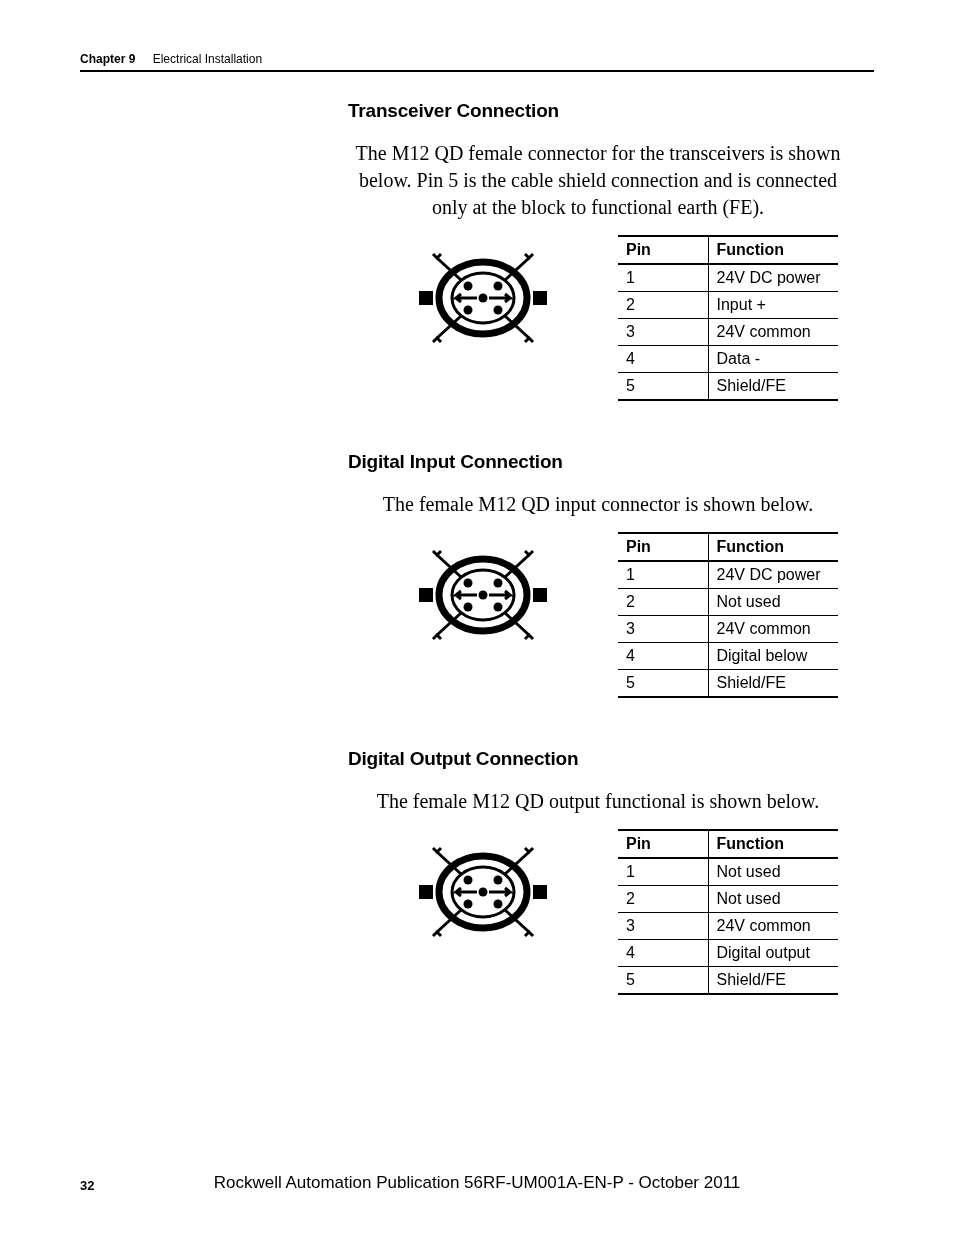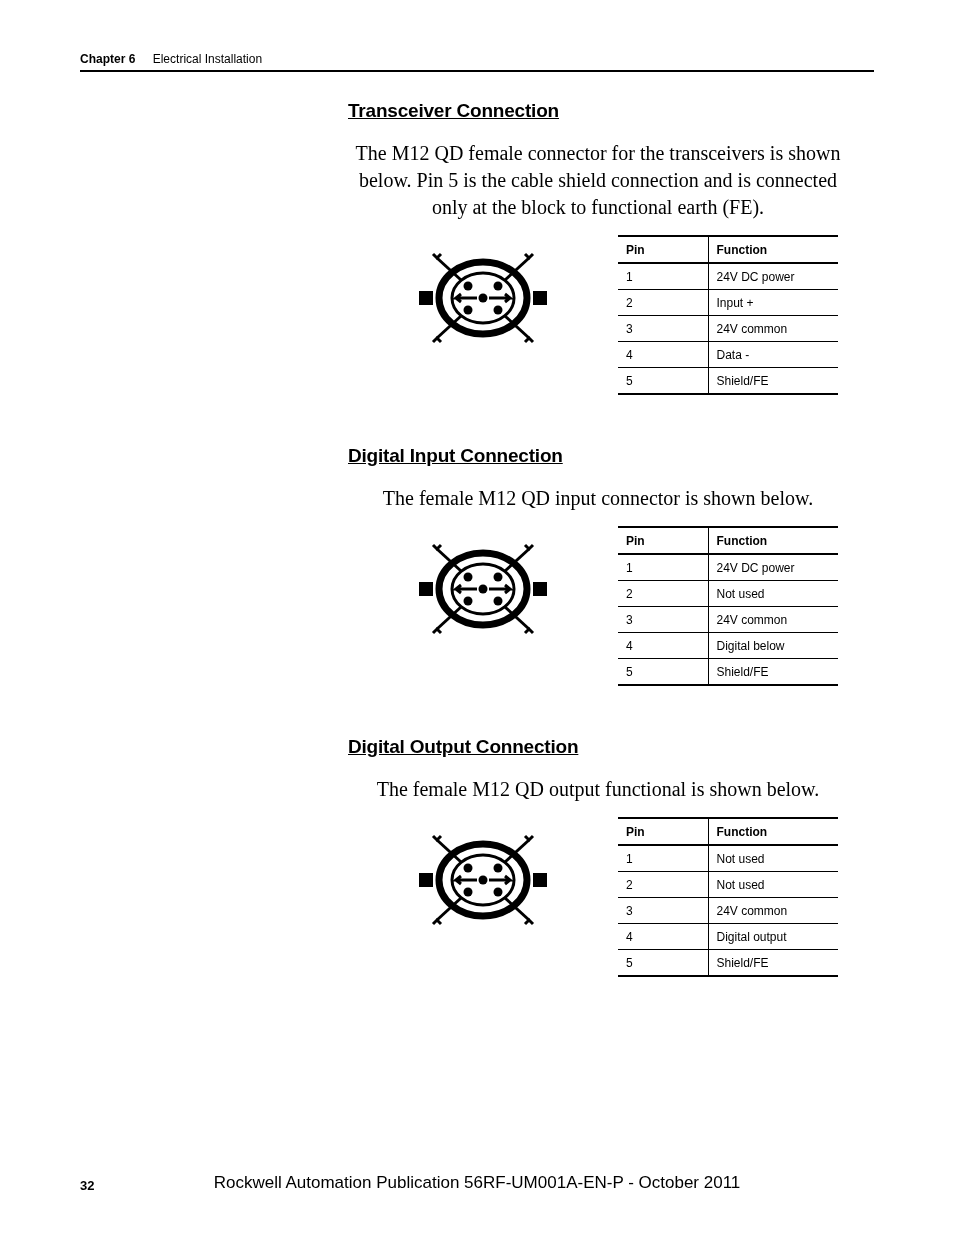--- a/index.html
+++ b/index.html
@@ -34,21 +34,20 @@
     top: 100px;
     left: 348px;
     width: 500px;
   }
   h2.section {
     font-family: "Myriad Pro", "Helvetica Neue", Arial, sans-serif;
     font-weight: 700;
     font-size: 19px;
     margin: 0 0 18px 0;
     letter-spacing: -0.2px;
-    text-decoration: underline;
   }
   p.body {
     font-family: "Adobe Garamond Pro", Garamond, Georgia, serif;
     font-size: 20px;
     line-height: 1.35;
     margin: 0 0 14px 0;
     text-align: center;
   }
   .figure-row {
     display: flex;
@@ -59,21 +58,21 @@
   .connector-svg {
     width: 130px;
     height: 110px;
     flex-shrink: 0;
     margin-left: 70px;
     margin-top: 8px;
   }
   table.pin-table {
     border-collapse: collapse;
     font-family: "Myriad Pro", "Helvetica Neue", Arial, sans-serif;
-    font-size: 12px;
+    font-size: 16px;
     width: 220px;
     flex-shrink: 0;
   }
   table.pin-table th, table.pin-table td {
     text-align: left;
     padding: 4px 8px;
     border-bottom: 1px solid #000;
     vertical-align: middle;
     height: 17px;
   }
@@ -99,21 +98,21 @@
     bottom: 42px; left: 0; right: 0;
     text-align: center;
     font-family: "Myriad Pro", "Helvetica Neue", Arial, sans-serif;
     font-size: 17px;
   }
 </style>
 </head>
 <body>
 
 <div class="header">
-  <span class="chapter-label">Chapter 6</span>
+  <span class="chapter-label">Chapter 9</span>
   <span class="chapter-title">Electrical Installation</span>
 </div>
 <div class="hr-top"></div>
 
 <div class="content">
 
   <h2 class="section">Transceiver Connection</h2>
   <p class="body">The M12 QD female connector for the transceivers is shown below. Pin 5 is the cable shield connection and is connected only at the block to functional earth (FE).</p>
   <div class="figure-row">
     <svg class="connector-svg" viewBox="0 0 130 110">

